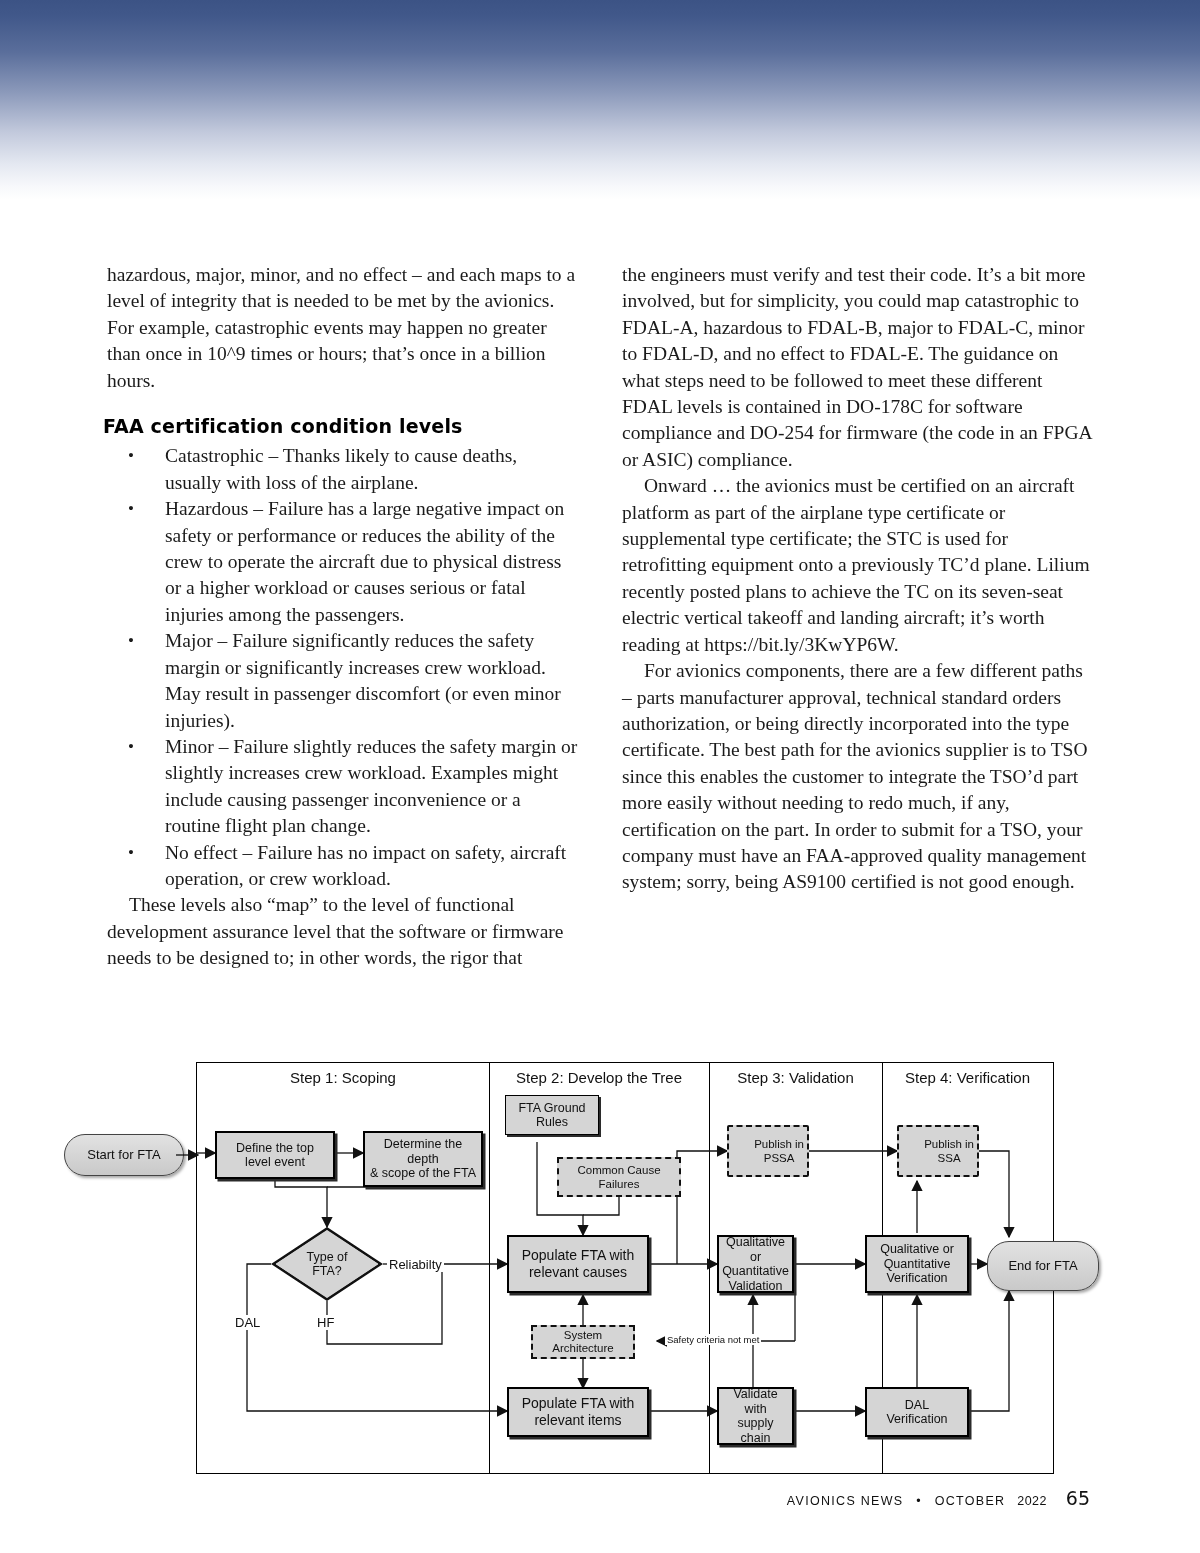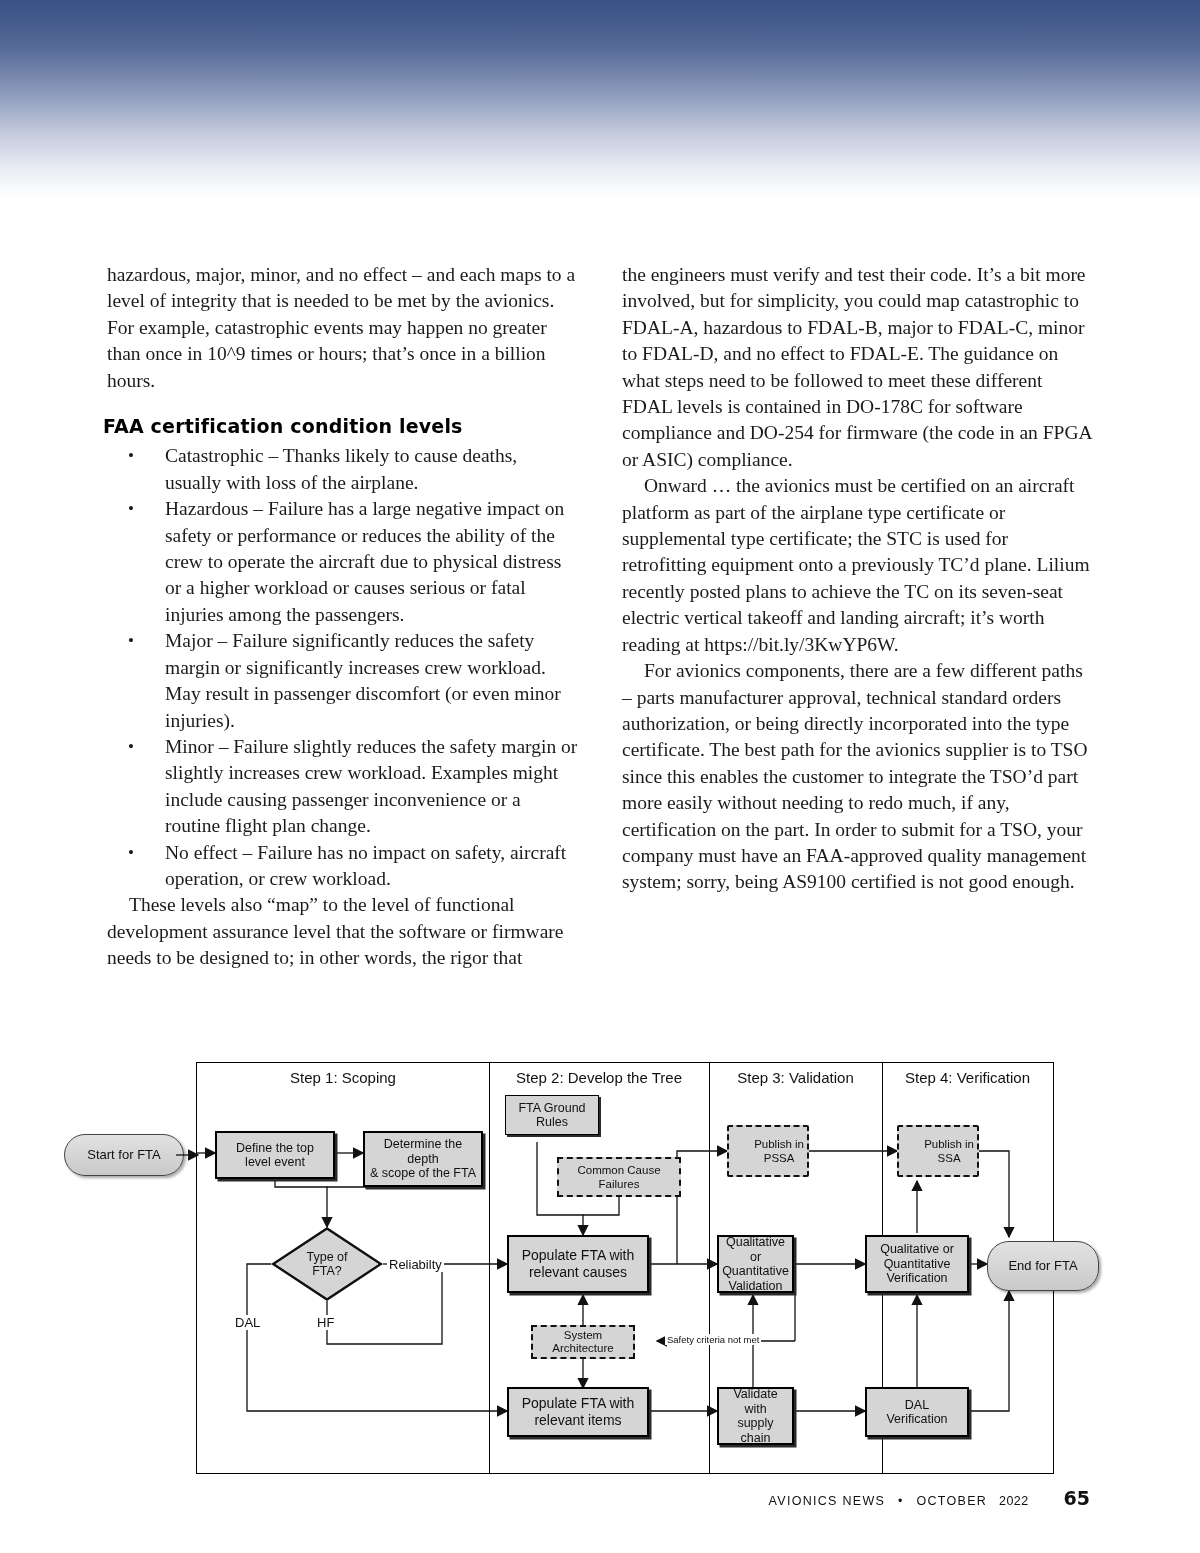--- a/index.html
+++ b/index.html
@@ -118,21 +118,21 @@
     pointer-events:none;}
 
   
   .footer{
     position:absolute;left:0;top:1487px;width:1200px;
     text-align:right;padding-right:110px;box-sizing:border-box;
     font-family:"Liberation Sans", sans-serif;
     font-size:12.5px;letter-spacing:1.3px;color:#111;
   }
   .footer .pg{
-    font-size:19px;font-weight:bold;letter-spacing:0;margin-left:30px;
+    font-size:19px;font-weight:normal;letter-spacing:0;margin-left:14px;
     font-family:"DejaVu Sans", sans-serif;
   }
   .footer .yr{letter-spacing:.5px;}
 </style>
 </head>
 <body>
 
 <div class="page">
 
   <div class="banner"></div>

